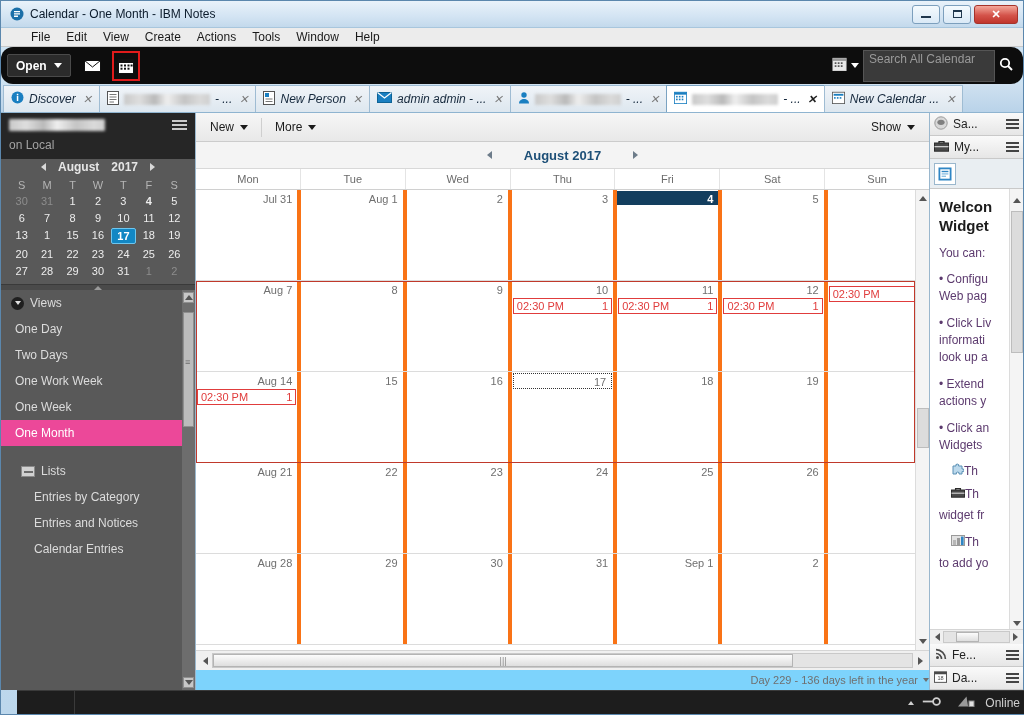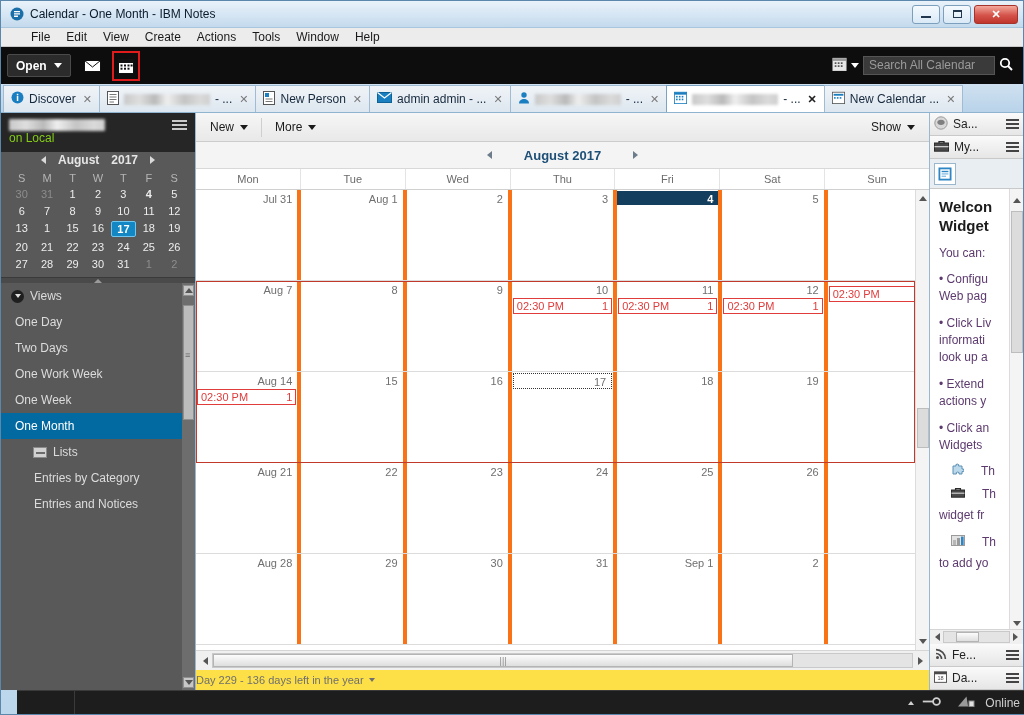--- a/index.html
+++ b/index.html
@@ -46,21 +46,21 @@
   .menubar {
     height: 19px; display: flex; align-items: flex-start;
     background: #ececec; border-bottom: 1px solid #c9c9c9;
     padding-left: 22px;
   }
   .menubar span { padding: 0 8px; font-size: 12px; color: #1a1a1a; line-height: 19px; }
 
   
   .toolbar {
     height: 37px; background: #0d0d0d; display: flex; align-items: center;
-    padding: 0 6px; position: relative;
+    padding: 0 6px; position: relative; border-radius: 12px;
   }
   .open-btn {
     height: 23px; min-width: 62px; padding: 0 8px;
     background: #2b2b2b; border: 1px solid #4a4a4a; border-radius: 2px;
     color: #fff; font-size: 12px; font-weight: bold;
     display: flex; align-items: center; gap: 7px;
   }
   .caret-d { width: 0; height: 0; border-left: 4px solid transparent; border-right: 4px solid transparent; border-top: 5px solid currentColor; }
   .caret-l { width: 0; height: 0; border-top: 4px solid transparent; border-bottom: 4px solid transparent; border-right: 5px solid currentColor; }
   .caret-r { width: 0; height: 0; border-top: 4px solid transparent; border-bottom: 4px solid transparent; border-left: 5px solid currentColor; }
@@ -71,30 +71,31 @@
     display: flex; align-items: center; justify-content: center;
     color: #fff;
   }
   .tb-icon.highlight {
     outline: 2px solid #e01b1b; outline-offset: 1px;
     width: 22px; height: 24px;
   }
   .search-wrap { margin-left: auto; display: flex; align-items: center; gap: 4px; padding-right: 4px; }
   .search-scope { display: flex; align-items: center; gap: 4px; color: #fff; }
   .search-box {
-    width: 132px; height: 19px; background: #3a3a3a; border: 1px solid #555;
+    width: 132px; height: 32px; background: #3a3a3a; border: 1px solid #555;
     color: #9a9a9a; font-size: 12px; padding: 0 5px; line-height: 17px;
   }
   .search-mag { color: #fff; font-size: 13px; font-weight: bold; }
 
   
   .tabbar {
     height: 29px; background: linear-gradient(#cfe1f0, #b9d3e9);
     display: flex; align-items: flex-end; padding: 0 2px;
     border-bottom: 1px solid #8fb4d0;
+    font-style: italic;
   }
   .tab {
     height: 27px; display: flex; align-items: center; gap: 5px;
     padding: 0 7px; font-size: 12px; color: #16293d;
     background: linear-gradient(#f0f4f8, #dde7ef);
     border: 1px solid #9fbcd3; border-bottom: none; margin-right: -1px;
     max-width: 160px;
   }
   .tab.active { background: #ffffff; border-color: #7ba3c2; }
   .tab .tx { font-size: 11px; color: #7a7a7a; margin-left: 2px; }
@@ -114,21 +115,21 @@
     position: relative; border-right: 1px solid #9ab7cd;
   }
   .ln-header {
     background: #262626; padding: 6px 8px 7px 8px; color: #d8d8d8;
     position: relative;
   }
   .ln-user { display: flex; align-items: center; }
   .ln-user .blur { width: 96px; height: 12px; }
   .ln-hamb { margin-left: auto; display: flex; flex-direction: column; gap: 2px; }
   .ln-hamb i { display: block; width: 15px; height: 2px; background: #c9c9c9; }
-  .ln-local { font-size: 12px; color: #84cc16; }
+  .ln-local { font-size: 12px; color: #a3a3a3; margin-top: 7px; }
 
   .ln-today { display: flex; align-items: center; gap: 9px; padding: 7px 0 7px 8px; }
   .today-btn {
     background: #2f2f2f; border: 1px solid #1a1a1a; color: #fff;
     font-size: 12px; font-weight: bold; padding: 3px 8px; border-radius: 2px;
   }
   .today-date { color: #e8e8e8; font-size: 12px; }
 
   .minical { padding: 0 8px 6px 8px; color: #e6e6e6; }
   .mc-head { display: flex; align-items: center; justify-content: center; gap: 12px; padding: 1px 0 5px 0; }
@@ -143,21 +144,21 @@
   .mc-grid .d.sel { background: #1287c4; color: #fff; border: 1px solid #6fc6ee; border-radius: 2px; font-weight: bold; }
 
   .ln-divider { height: 6px; background: #4a4a4a; border-top: 1px solid #3a3a3a; position: relative; }
   .ln-divider::after { content: ""; position: absolute; left: 50%; top: 1px; transform: translateX(-50%);
     border-left: 4px solid transparent; border-right: 4px solid transparent; border-bottom: 4px solid #9a9a9a; }
 
   .views { flex: 1; overflow: hidden; position: relative; }
   .v-item { padding: 6px 0 6px 14px; color: #dcdcdc; font-size: 12px; }
   .v-item.root { display: flex; align-items: center; gap: 6px; padding-left: 10px; }
   .v-item.sub { padding-left: 33px; }
-  .v-item.active { background: #0369a1; color: #ffffff; }
+  .v-item.active { background: #ec4899; color: #ffffff; }
   .disc { width: 13px; height: 13px; border-radius: 50%; background: #1f1f1f; display: flex; align-items: center; justify-content: center; }
   .disc .caret-d { border-top-color: #e0e0e0; border-left-width: 3px; border-right-width: 3px; border-top-width: 4px; }
   .folder-ic { width: 14px; height: 11px; background: #d2d2d2; border: 1px solid #8a8a8a; position: relative; }
   .folder-ic::after { content: ""; position: absolute; left: 2px; top: 4px; width: 9px; height: 2px; background: #6b6b6b; }
 
   .vs-track { position: absolute; right: 0; top: 0; width: 13px; height: 100%; background: #6d6d6d; }
   .vs-thumb { position: absolute; right: 1px; top: 22px; width: 11px; height: 115px; background: #bcbcbc; border: 1px solid #8f8f8f; }
   .vs-thumb::after { content: "≡"; position: absolute; left: 1px; top: 44px; color: #6b6b6b; font-size: 9px; }
   .vs-arrow { position: absolute; right: 1px; width: 11px; height: 11px; background: #c7c7c7; border: 1px solid #8f8f8f; display: flex; align-items: center; justify-content: center; }
   .vs-arrow.up { top: 2px; } .vs-arrow.dn { bottom: 2px; }
@@ -207,39 +208,39 @@
   .gvs { position: absolute; right: 0; top: 0; width: 14px; height: 100%; background: #f4f4f4; border-left: 1px solid #dcdcdc; }
   .gvs .ar { position: absolute; left: 1px; width: 12px; height: 13px; display: flex; align-items: center; justify-content: center; color: #555; }
   .gvs .ar.up { top: 2px; } .gvs .ar.dn { bottom: 2px; }
   .gvs .th { position: absolute; left: 1px; top: 218px; width: 12px; height: 40px; background: #dcdcdc; border: 1px solid #bdbdbd; }
 
   .hscroll { height: 20px; background: #f0f0f0; border-top: 1px solid #d5d5d5; display: flex; align-items: center; padding: 0 2px; }
   .hs-arrow { width: 14px; text-align: center; color: #555; }
   .hs-track { flex: 1; height: 15px; background: #e4e4e4; border: 1px solid #c9c9c9; position: relative; }
   .hs-thumb { position: absolute; left: 0; top: 0; bottom: 0; width: 83%; background: linear-gradient(#fcfcfc,#dedede); border: 1px solid #b4b4b4; display: flex; align-items: center; justify-content: center; color: #8d8d8d; font-size: 9px; }
 
-  .daystat { height: 20px; background: #fde047; display: flex; align-items: center; justify-content: flex-start; gap: 5px; color: #6f6f6f; font-size: 11px; }
+  .daystat { height: 20px; background: #7dd3fc; display: flex; align-items: center; justify-content: flex-end; gap: 5px; color: #6f6f6f; font-size: 11px; }
 
   
   .rightbar { width: 94px; background: #eef2f5; border-left: 1px solid #9ab7cd; display: flex; flex-direction: column; position: relative; }
   .rb-strip {
     height: 23px; display: flex; align-items: center; gap: 5px; padding: 0 4px;
     background: linear-gradient(#fafafa,#e6e6e6); border-bottom: 1px solid #c9c9c9;
     font-size: 12px; color: #222;
   }
   .rb-strip .lbl { flex: 1; white-space: nowrap; overflow: hidden; }
   .rb-menu { display: flex; flex-direction: column; gap: 2px; }
   .rb-menu i { display: block; width: 13px; height: 2px; background: #444; }
   .rb-tabrow { height: 30px; background: #e9eef2; border-bottom: 1px solid #c9c9c9; display: flex; align-items: center; padding: 0 4px; }
   .rb-tabbtn { width: 22px; height: 22px; background: #fff; border: 1px solid #9ab7cd; display: flex; align-items: center; justify-content: center; }
   .rb-content { flex: 1; background: #fff; padding: 9px 6px 0 9px; overflow: hidden; position: relative; color: #5c3a6e; font-size: 12px; line-height: 1.45; }
   .rb-content h3 { font-size: 15px; color: #1c1c1c; line-height: 1.25; margin-bottom: 9px; }
   .rb-content p { margin-bottom: 9px; white-space: nowrap; }
   .rb-content .bul { white-space: normal; }
-  .rb-sub { display: flex; align-items: flex-start; gap: 17px; padding-left: 12px; margin-bottom: 4px; }
+  .rb-sub { display: flex; align-items: flex-start; gap: 0; padding-left: 12px; margin-bottom: 4px; }
   .rbs-scroll { position: absolute; right: 0; top: 0; width: 14px; height: 100%; background: #f4f4f4; border-left: 1px solid #dcdcdc; }
   .rbs-scroll .ar { position: absolute; left: 1px; width: 12px; height: 13px; text-align: center; color: #555; }
   .rbs-scroll .ar.up { top: 2px; } .rbs-scroll .ar.dn { bottom: 2px; }
   .rbs-scroll .th { position: absolute; left: 1px; top: 22px; width: 12px; height: 142px; background: #dcdcdc; border: 1px solid #bdbdbd; }
   .rb-hs { height: 15px; background: #f0f0f0; border-top: 1px solid #d5d5d5; display: flex; align-items: center; padding: 0 2px; }
   .rb-hs .tr { flex: 1; height: 12px; background: #e4e4e4; border: 1px solid #c9c9c9; position: relative; }
   .rb-hs .th2 { position: absolute; left: 18%; top: 0; bottom: 0; width: 36%; background: linear-gradient(#fcfcfc,#dedede); border: 1px solid #b4b4b4; }
 
   
   .statusbar {
@@ -506,26 +507,27 @@
               <span class="caret-d"></span>
             </span>
           <span>Views</span>
         </div>
         <div id="views-list-host">
             <div class="v-item"><span>One Day</span></div>
             <div class="v-item"><span>Two Days</span></div>
             <div class="v-item"><span>One Work Week</span></div>
             <div class="v-item"><span>One Week</span></div>
             <div class="v-item active"><span>One Month</span></div>
-            <div class="v-item root" style="padding-left: 32px;">
+            <div class="v-item root" style="padding-left: 20px; margin-top: 12px;">
               <span class="folder-ic"></span>
               <span>Lists</span>
             </div>
             <div class="v-item sub"><span>Entries by Category</span></div>
             <div class="v-item sub"><span>Entries and Notices</span></div>
+            <div class="v-item sub"><span>Calendar Entries</span></div>
           </div>
         <div class="vs-track">
           <div class="vs-arrow up">
               <span class="caret-u" style="color:#555"></span>
             </div>
           <div class="vs-thumb"></div>
           <div class="vs-arrow dn">
               <span class="caret-d" style="color:#555"></span>
             </div>
         </div>

